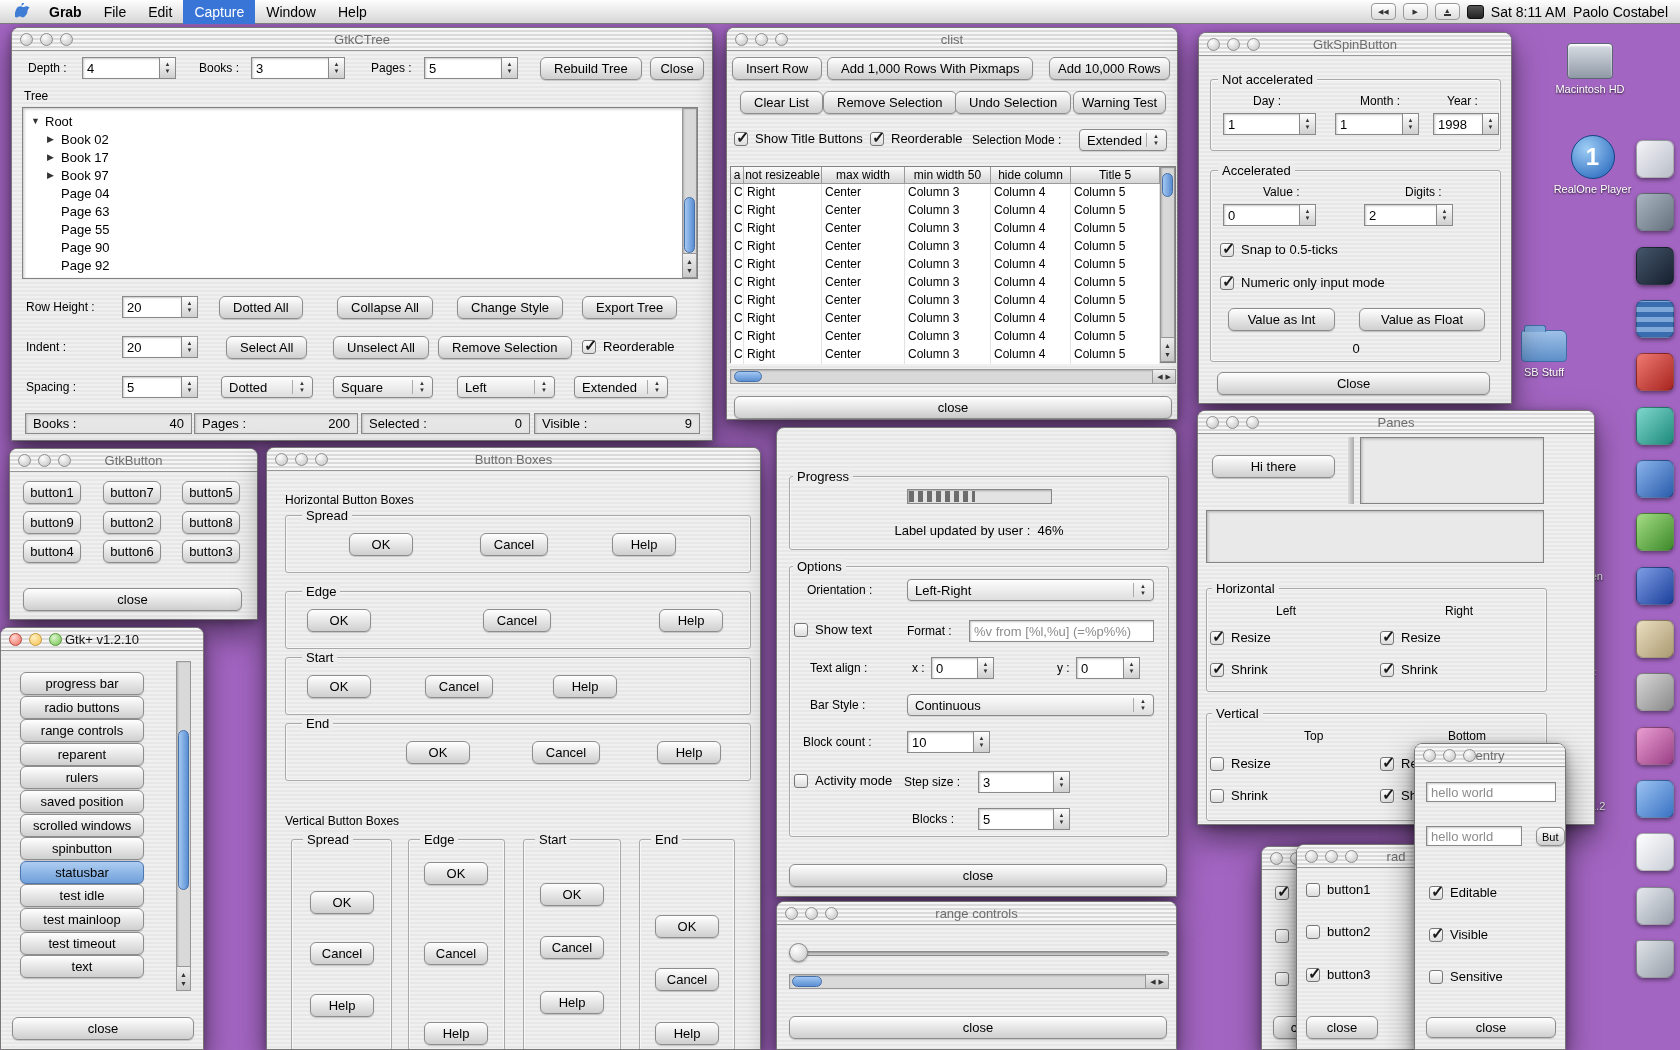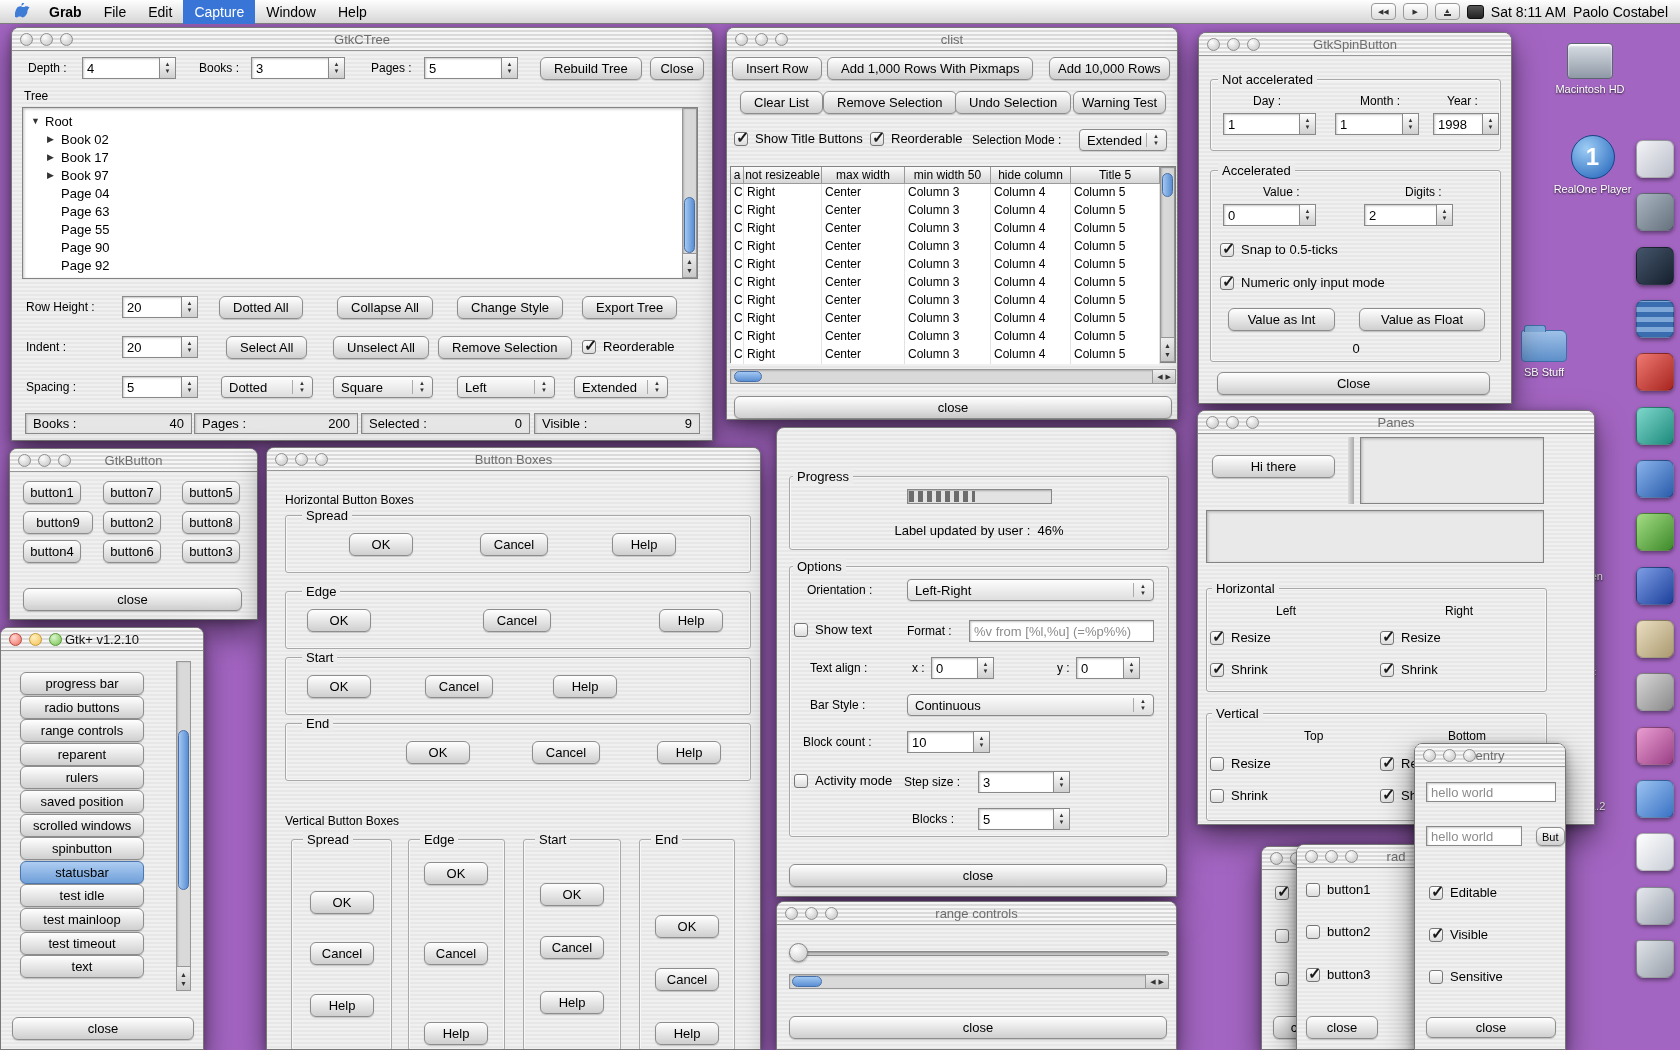--- a/index.html
+++ b/index.html
@@ -507,21 +507,21 @@
         <i></i>
         <i></i>
         <i></i>
       </div>
     <span class="title">GtkButton</span>
   </div>
   <div class="content">
     <div class="btn" style="left:13px;top:9px;width:58px;padding:0">button1</div>
     <div class="btn" style="left:93px;top:9px;width:58px;padding:0">button7</div>
     <div class="btn" style="left:172px;top:9px;width:58px;padding:0">button5</div>
-    <div class="btn" style="left:13px;top:39px;width:70px;padding:0">button9</div>
+    <div class="btn" style="left:13px;top:39px;width:58px;padding:0">button9</div>
     <div class="btn" style="left:93px;top:39px;width:58px;padding:0">button2</div>
     <div class="btn" style="left:172px;top:39px;width:58px;padding:0">button8</div>
     <div class="btn" style="left:13px;top:68px;width:58px;padding:0">button4</div>
     <div class="btn" style="left:93px;top:68px;width:58px;padding:0">button6</div>
     <div class="btn" style="left:172px;top:68px;width:58px;padding:0">button3</div>
     <div class="btn" style="left:13px;top:116px;width:219px">close</div>
   </div>
 </div>
 
 <div class="window" style="left:266px;top:447px;width:495px;height:603px;border-radius:8px 8px 0 0">

